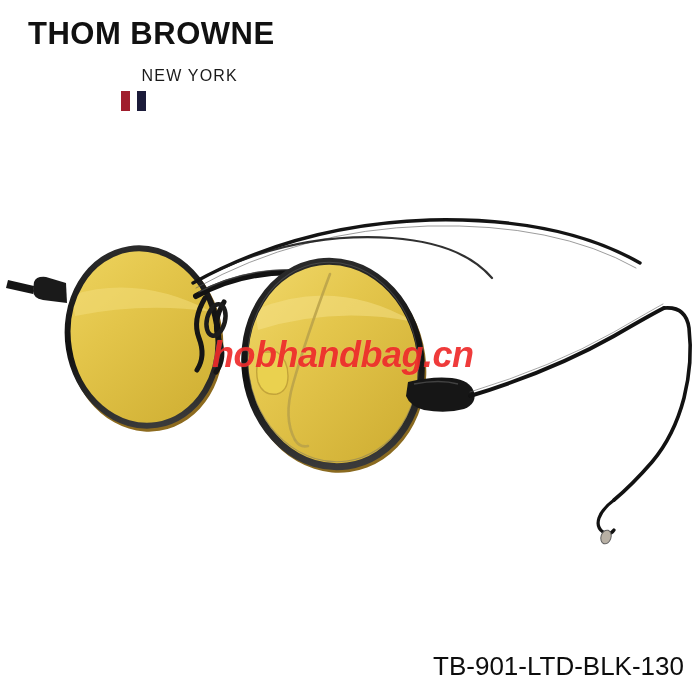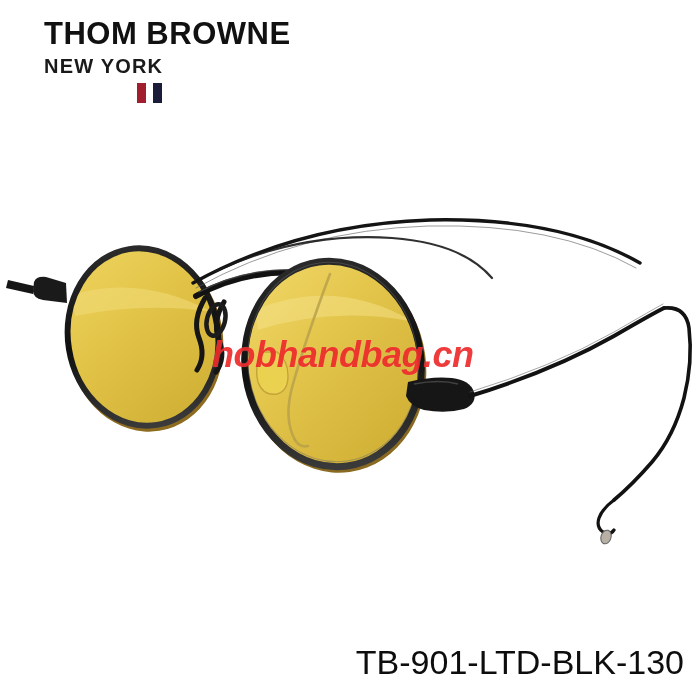--- a/index.html
+++ b/index.html
@@ -14,41 +14,41 @@
     position: relative;
     width: 700px;
     height: 700px;
     background: #ffffff;
     overflow: hidden;
   }
 
   
   #brand-logo {
     position: absolute;
-    left: 44px;
+    left: 28px;
     top: 18px;
     width: 210px;
-    text-align: left;
+    text-align: right;
   }
   #brand-name {
     font-family: "Liberation Sans", sans-serif;
     font-size: 31px;
     font-weight: 700;
     letter-spacing: 0.5px;
     color: #111111;
     line-height: 1.0;
     white-space: nowrap;
   }
   #brand-city {
     font-family: "Liberation Sans", sans-serif;
-    font-size: 20px;
-    font-weight: 700;
+    font-size: 16px;
+    font-weight: 400;
     letter-spacing: 1.2px;
     color: #1a1a1a;
-    margin-top: 7px;
+    margin-top: 19px;
     line-height: 1.0;
   }
   #brand-stripes {
     margin-top: 7px;
     display: flex;
     justify-content: center;
     gap: 7px;
   }
   .stripe {
     width: 9px;
@@ -85,21 +85,21 @@
     pointer-events: none;
     text-shadow: 0 0 1px rgba(255,255,255,0.35);
   }
 
   
   #product-code {
     position: absolute;
     right: 16px;
     bottom: 18px;
     font-family: "Liberation Sans", sans-serif;
-    font-size: 34px;
+    font-size: 26px;
     font-weight: 400;
     letter-spacing: 0px;
     color: #0d0d0d;
     white-space: nowrap;
   }
 </style>
 </head>
 <body style="background: rgb(255, 255, 255);">
 
 <div id="page" style="background: rgb(255, 255, 255);">

